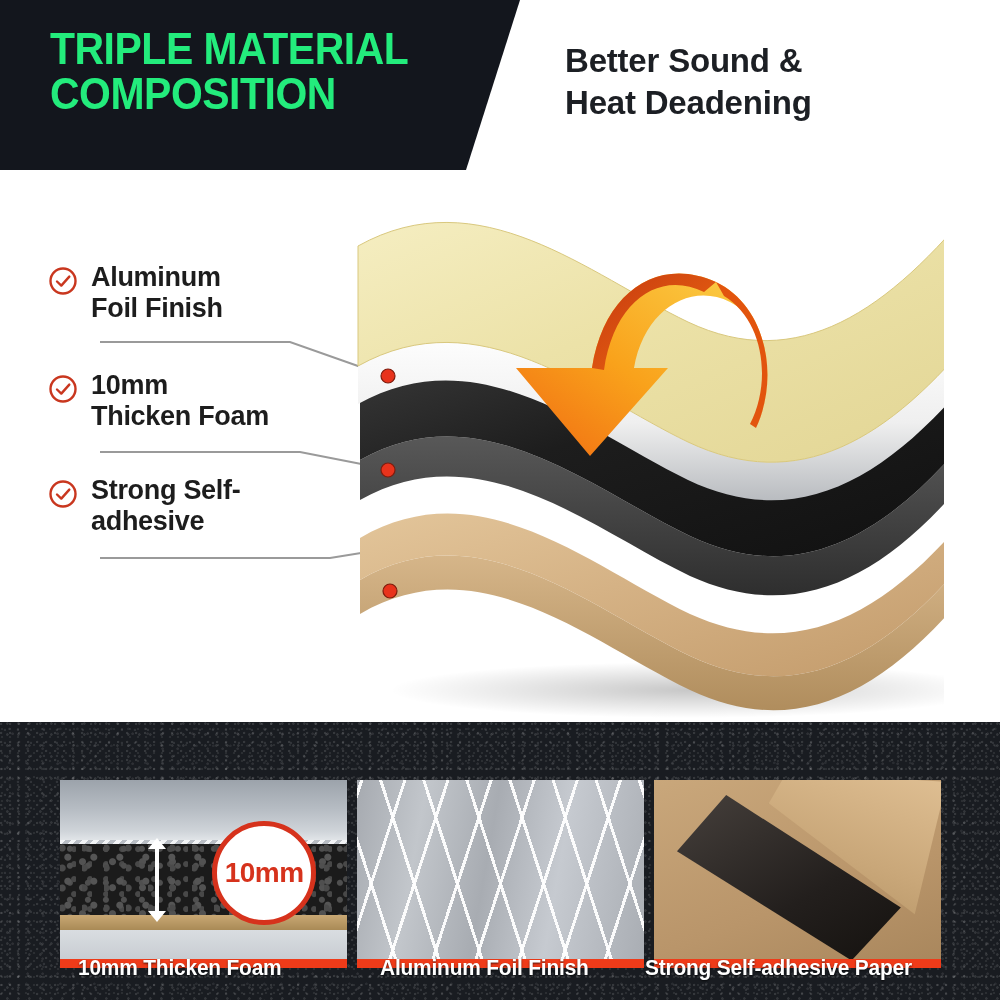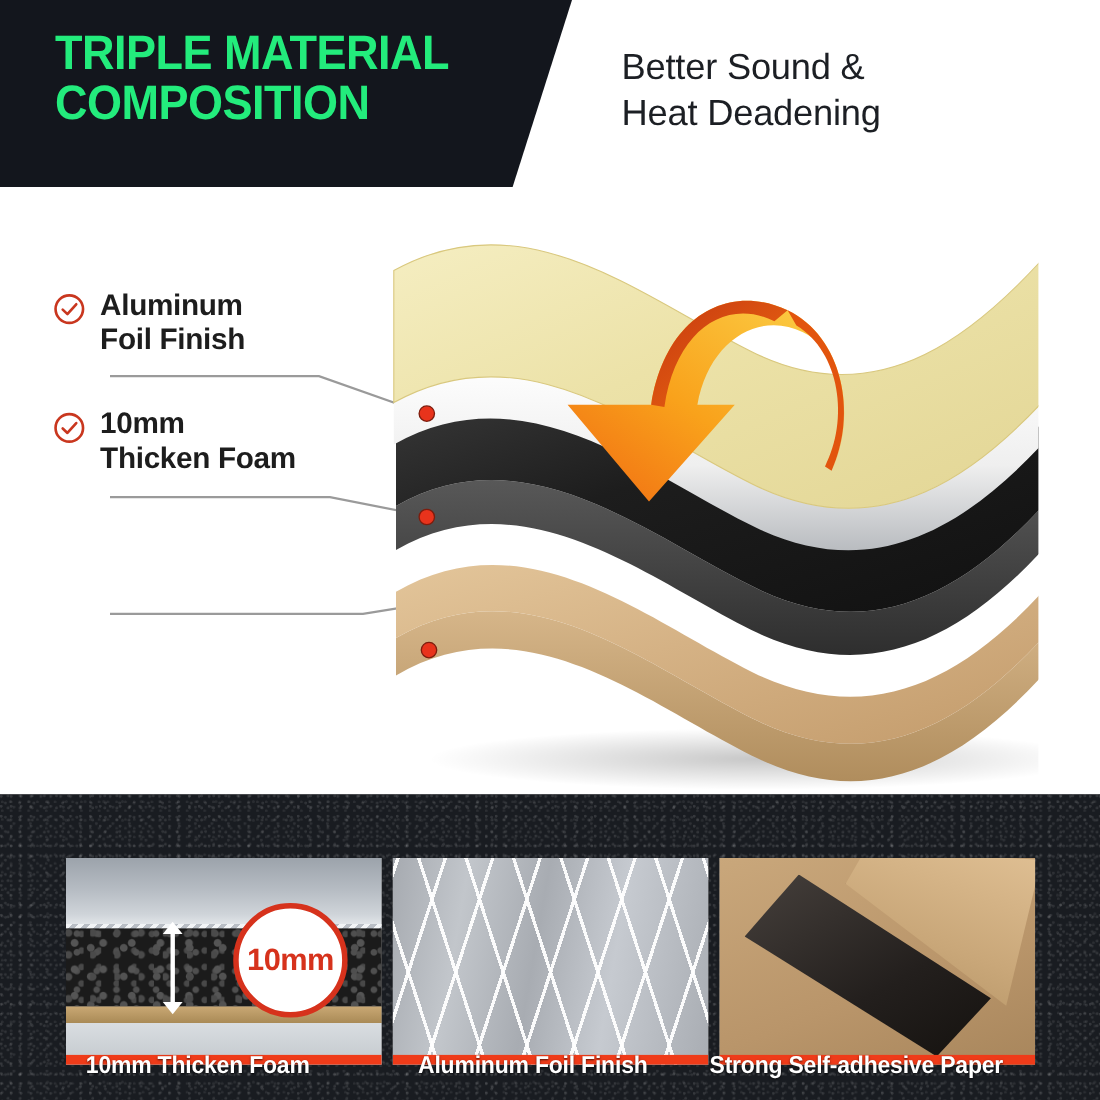--- a/index.html
+++ b/index.html
@@ -31,21 +31,21 @@
     line-height:1.03;
     letter-spacing:-0.5px;
     transform:scaleX(0.93);
     transform-origin:left center;
     white-space:pre-line;
   }
   .header-sub {
     position:absolute; left:565px; top:40px; width:400px;
     color:#1c1f24;
     font-size:33px;
-    font-weight:400;
+    font-weight:700;
     line-height:1.28;
     letter-spacing:-0.2px;
     white-space:pre-line;
   }
 
   
   .mid {
     position:absolute; left:0; top:170px; width:944px; height:552px;
     background:#ffffff;
     overflow:hidden;
@@ -284,20 +284,30 @@
       <span class="chk">
         <svg width="30" height="30" viewBox="0 0 30 30">
           <circle cx="15" cy="15" r="12.5" fill="none" stroke="#c9371f" stroke-width="2.4"></circle>
           <polyline points="9,15.5 13.3,19.6 21.3,10.6" fill="none" stroke="#c9371f" stroke-width="2.4" stroke-linecap="round" stroke-linejoin="round"></polyline>
         </svg>
       </span>
       <span class="feature-label">10mm
 Thicken Foam</span>
     </div>
 
+    <div class="feature f2">
+      <span class="chk">
+        <svg width="30" height="30" viewBox="0 0 30 30">
+          <circle cx="15" cy="15" r="12.5" fill="none" stroke="#c9371f" stroke-width="2.4"></circle>
+          <polyline points="9,15.5 13.3,19.6 21.3,10.6" fill="none" stroke="#c9371f" stroke-width="2.4" stroke-linecap="round" stroke-linejoin="round"></polyline>
+        </svg>
+      </span>
+      <span class="feature-label">Strong Self-
+adhesive</span>
+    </div>
 
   </div>
 </div>
 
 <div class="strip">
 
   <div class="panel p0">
     <div class="foam-top"></div>
     <div class="foam-zig"></div>
     <div class="foam-core"></div>

